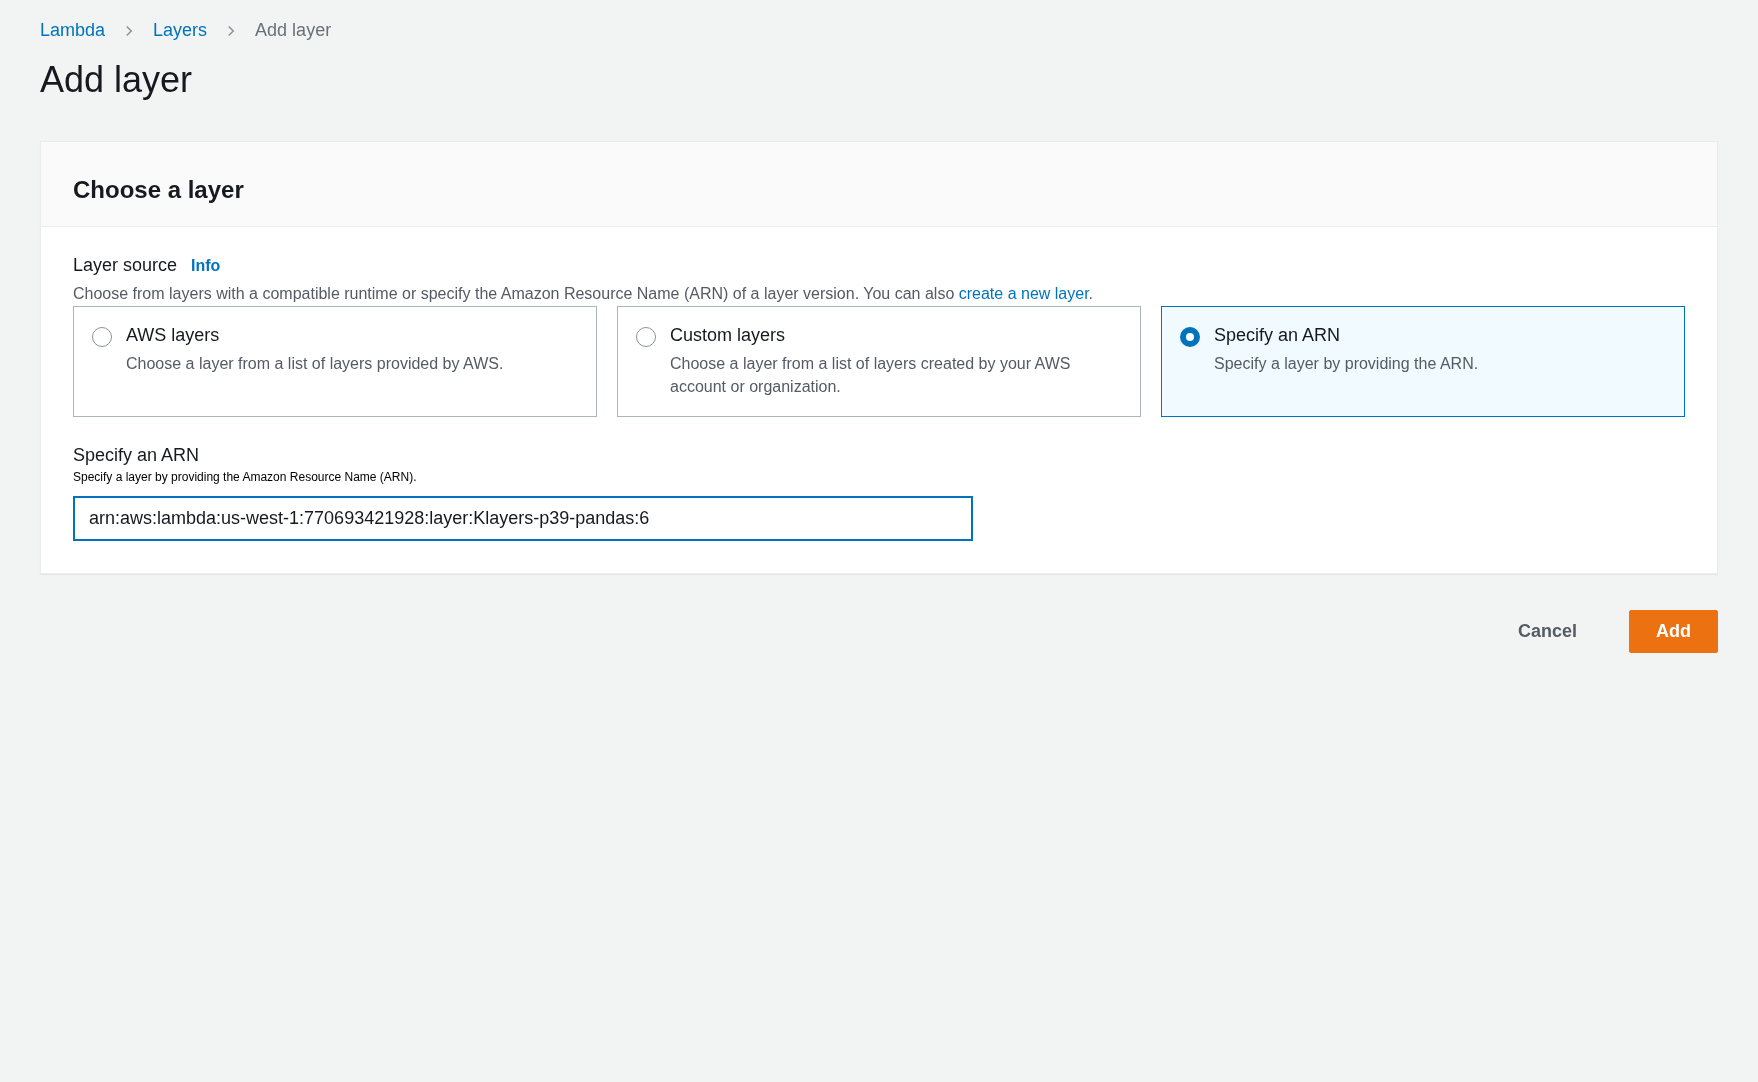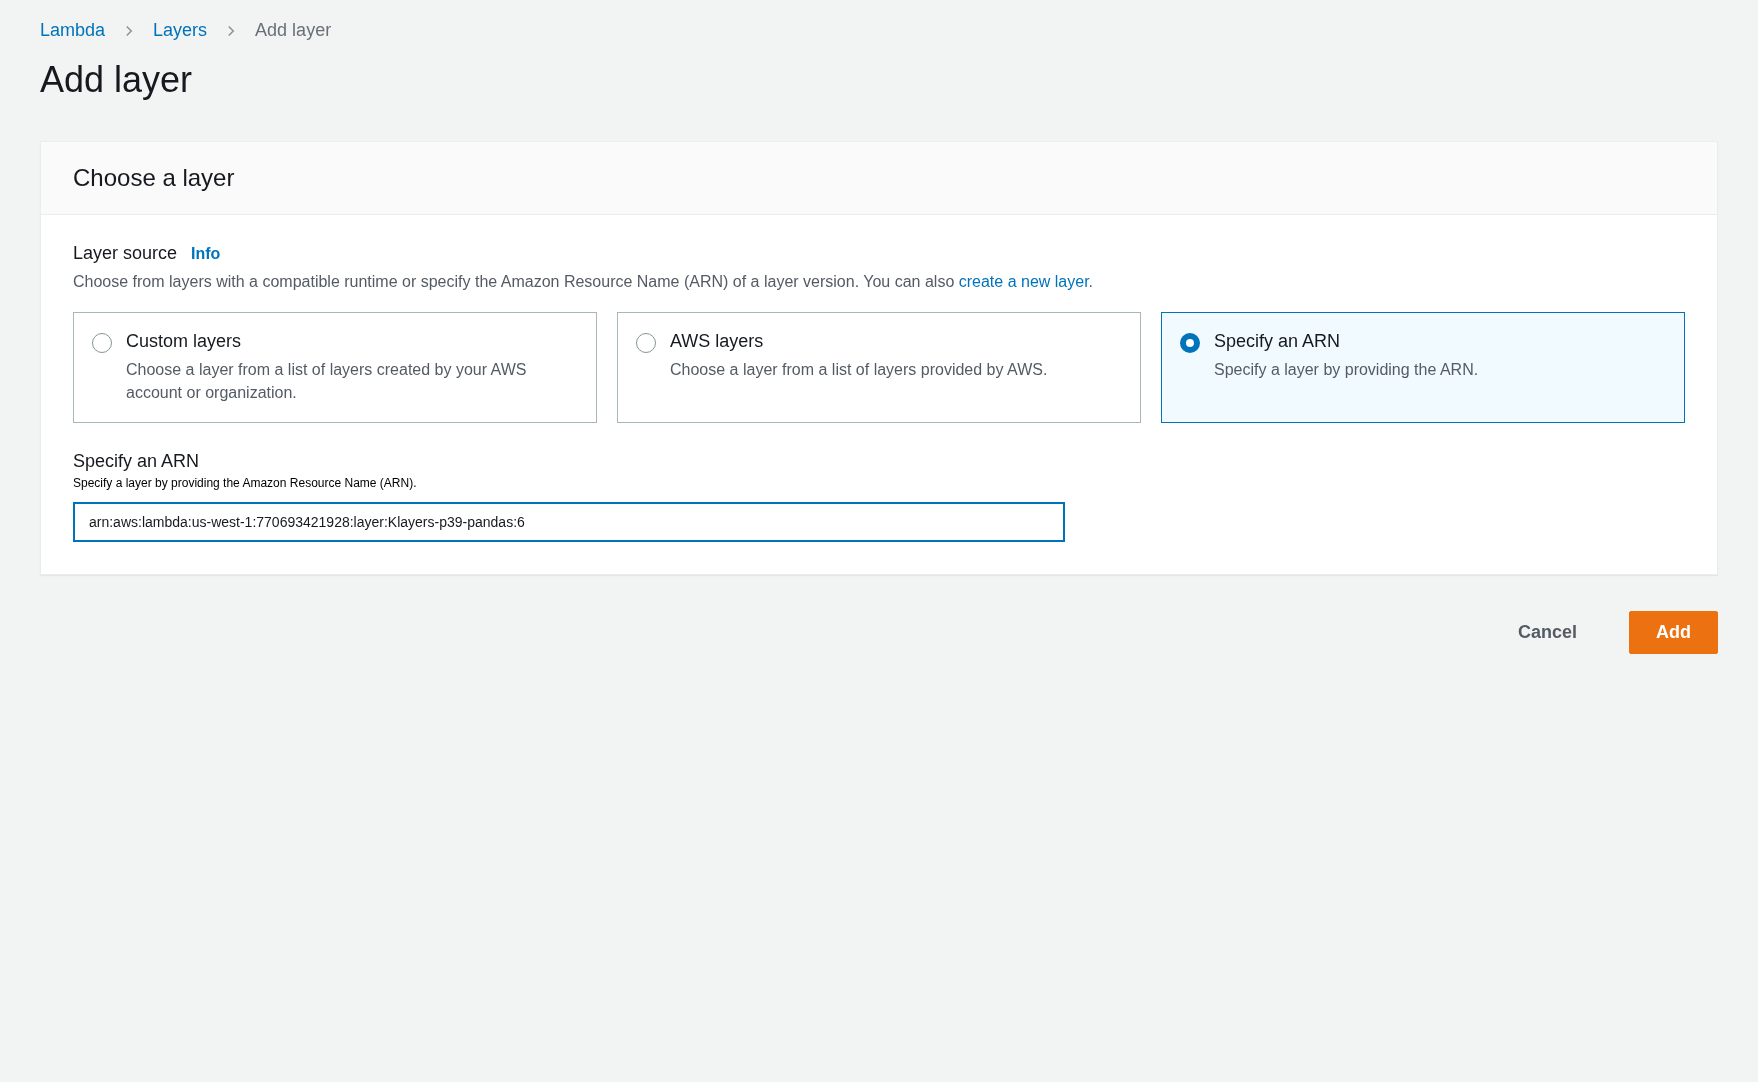--- a/index.html
+++ b/index.html
@@ -44,22 +44,23 @@
       border: 1px solid #eaeded;
       box-shadow: 0 1px 1px rgba(0,0,0,0.05);
     }
     .panel-header {
       padding: 22px 32px 22px 32px;
       border-bottom: 1px solid #eaeded;
       background: #fafafa;
     }
     .panel-header h2 {
       font-size: 24px;
-      font-weight: 400;
-      color: #16191f;
+      font-weight: 700;
+      color: #16191f;
+      margin-top: 12px;
     }
     .panel-body {
       padding: 28px 32px 32px 32px;
     }
     .section-label-row {
       display: flex;
       align-items: baseline;
       gap: 14px;
       margin-bottom: 6px;
     }
@@ -71,21 +72,20 @@
     .info-link {
       color: #0073bb;
       font-weight: 700;
       font-size: 16px;
       text-decoration: none;
     }
     .section-desc {
       color: #545b64;
       font-size: 16px;
       line-height: 1.5;
-      margin-bottom: 18px;
     }
     .section-desc a {
       color: #0073bb;
       text-decoration: none;
     }
     .radio-tiles {
       display: grid;
       grid-template-columns: 1fr 1fr 1fr;
       gap: 20px;
       margin-bottom: 28px;
@@ -133,25 +133,25 @@
       font-weight: 400;
       color: #16191f;
       margin-bottom: 4px;
     }
     .field-desc {
       font-size: 12px;
       color: #000000;
       margin-bottom: 12px;
     }
     .text-input {
-      width: 992px;
+      width: 900px;
       max-width: 100%;
       border: 2px solid #0073bb;
       padding: 10px 14px;
-      font-size: 14px;
+      font-size: 18px;
       color: #16191f;
       outline: none;
       font-family: inherit;
     }
     .footer-actions {
       display: flex;
       justify-content: flex-end;
       gap: 26px;
       margin-top: 36px;
       padding-right: 0;
@@ -211,29 +211,29 @@
       <a href="#" class="info-link">Info</a>
     </div>
     <p class="section-desc">
       <span>Choose from layers with a compatible runtime or specify the Amazon Resource Name (ARN) of a layer version. You can also </span><a href="#">create a new layer</a><span>.</span>
     </p>
 
     <div class="radio-tiles">
       <label class="radio-tile">
         <span class="radio-circle"></span>
         <span class="radio-tile-content">
-          <div class="tile-title">Custom layers</div>
-          <div class="tile-desc">Choose a layer from a list of layers created by your AWS account or organization.</div>
+          <div class="tile-title">AWS layers</div>
+          <div class="tile-desc">Choose a layer from a list of layers provided by AWS.</div>
         </span>
       </label>
       <label class="radio-tile">
         <span class="radio-circle"></span>
         <span class="radio-tile-content">
-          <div class="tile-title">AWS layers</div>
-          <div class="tile-desc">Choose a layer from a list of layers provided by AWS.</div>
+          <div class="tile-title">Custom layers</div>
+          <div class="tile-desc">Choose a layer from a list of layers created by your AWS account or organization.</div>
         </span>
       </label>
       <label class="radio-tile selected">
         <span class="radio-circle"></span>
         <span class="radio-tile-content">
           <div class="tile-title">Specify an ARN</div>
           <div class="tile-desc">Specify a layer by providing the ARN.</div>
         </span>
       </label>
     </div>

